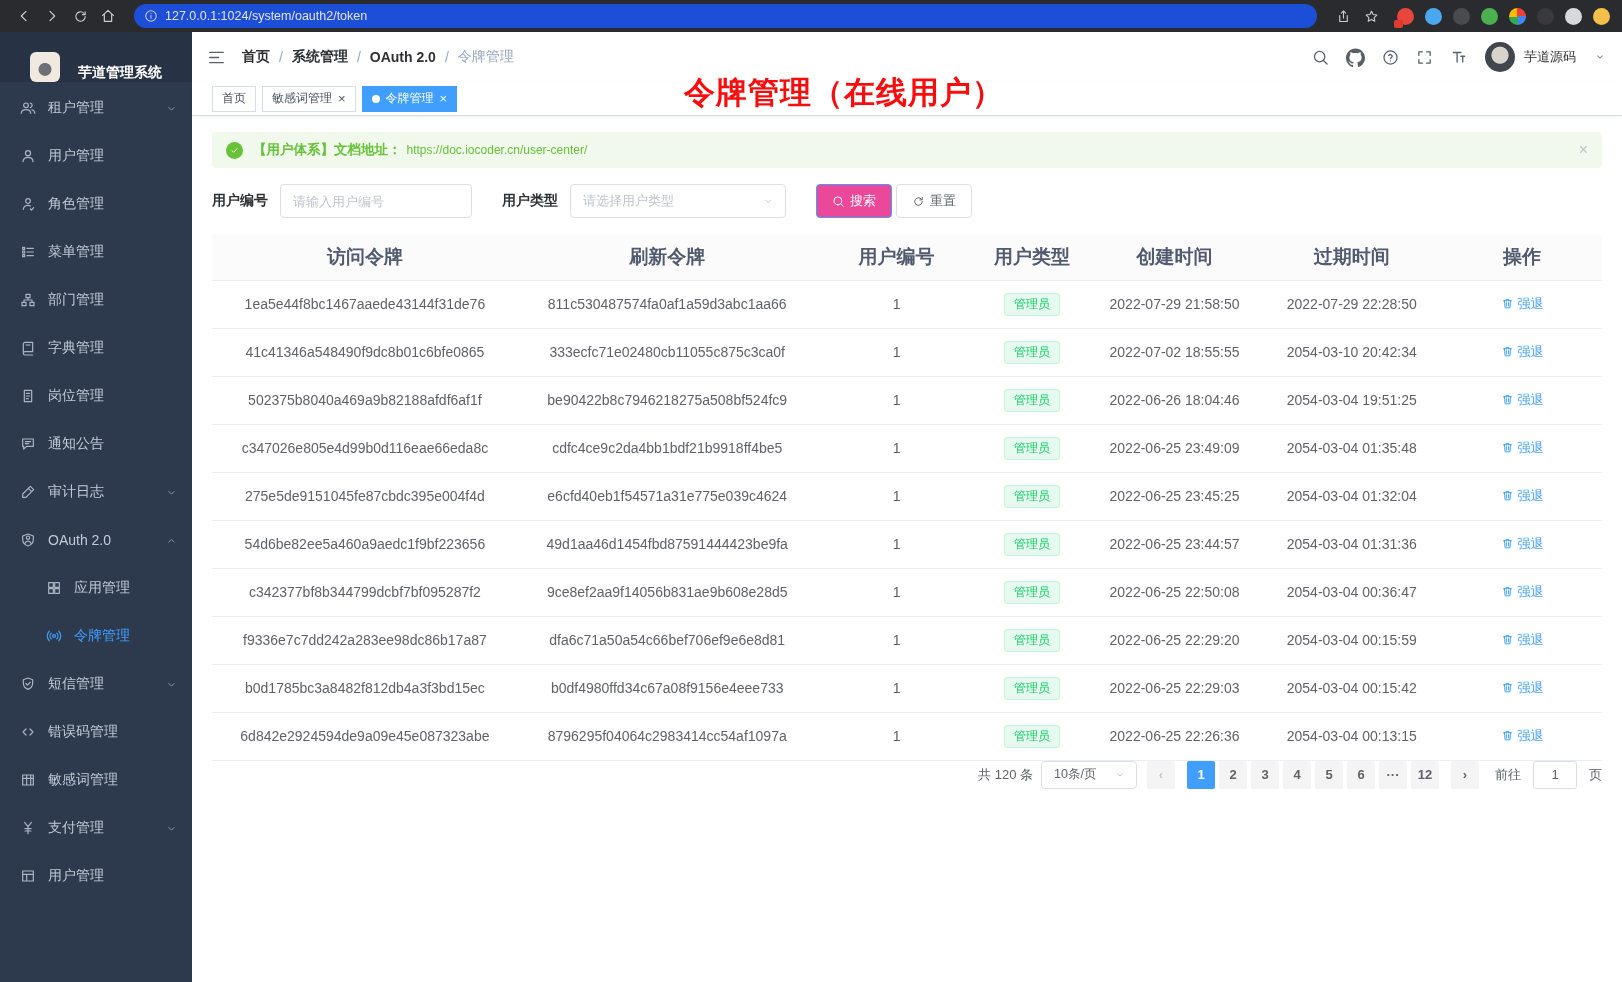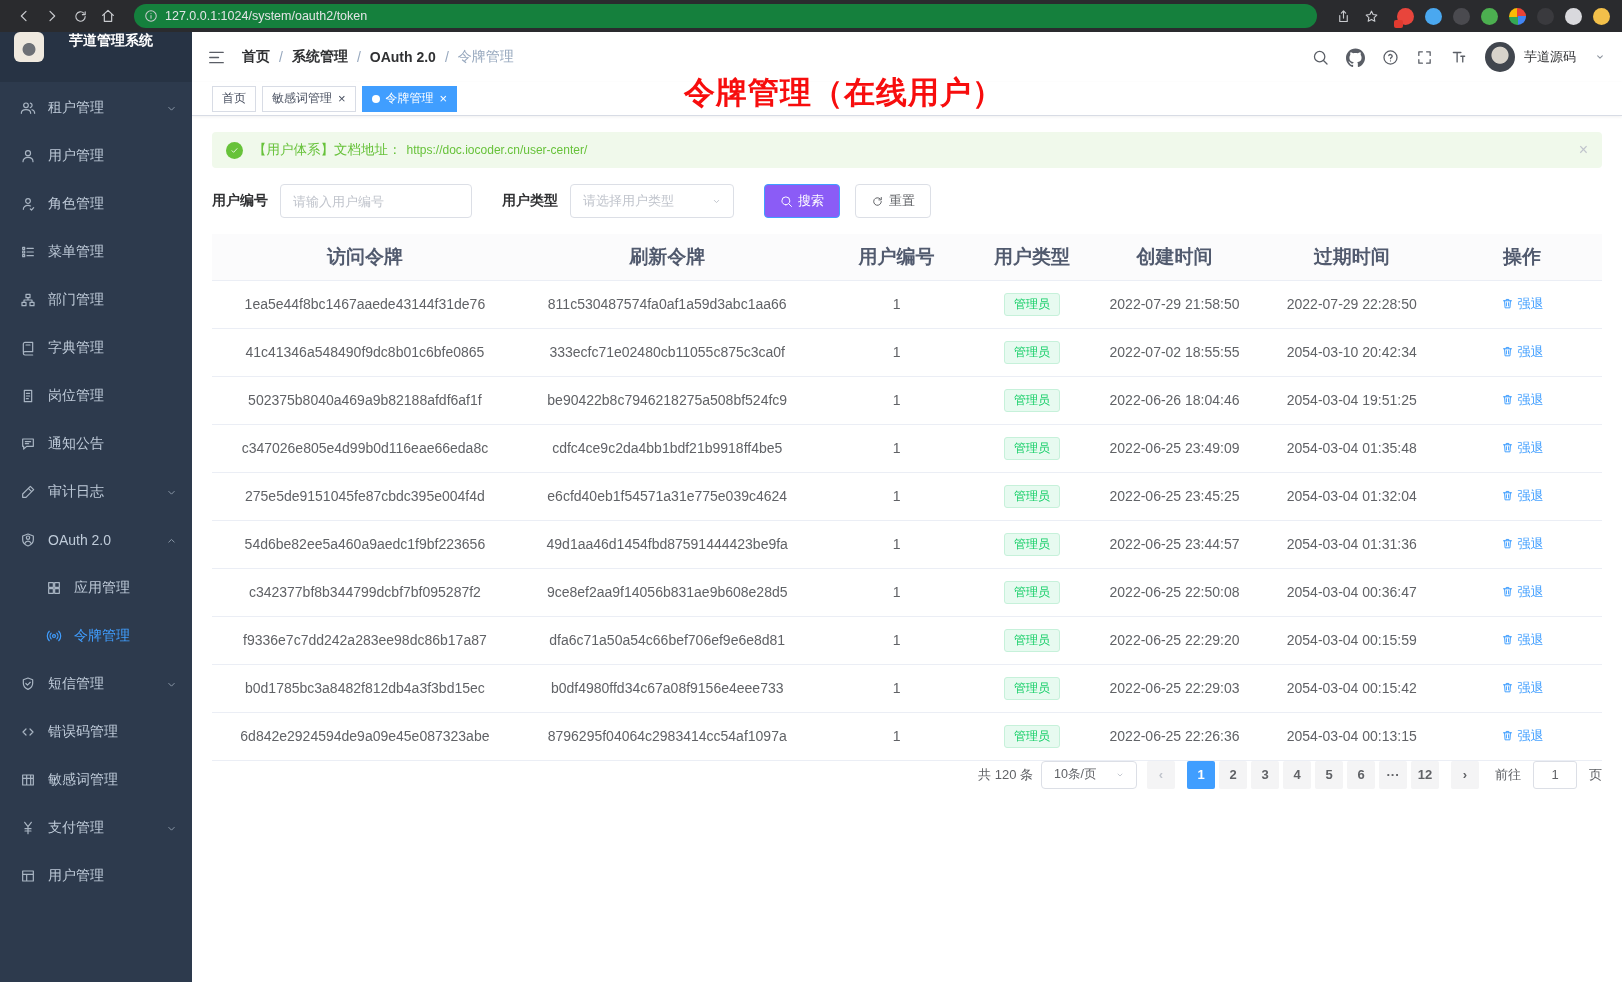--- a/index.html
+++ b/index.html
@@ -2,31 +2,31 @@
 <html><head>
 <meta charset="utf-8">
 <style>
   *{margin:0;padding:0;box-sizing:border-box}
   html,body{width:1622px;height:982px;overflow:hidden}
   body{font-family:"Liberation Sans","DejaVu Sans",sans-serif;position:relative;background:#fff}
 
   
   .browser-bar{height:32px;background:#2a2b2e;display:flex;align-items:center;padding:0 12px;gap:4px;color:#c9cbcf}
   .bicon{width:24px;height:22px;display:inline-flex;align-items:center;justify-content:center;color:#c9cbcf;flex-shrink:0}
-  .url-pill{flex:1;height:24px;background:#15803d;border-radius:12px;display:flex;align-items:center;padding:0 10px;gap:7px;margin:0 10px;min-width:0}
+  .url-pill{flex:1;height:24px;background:#1d4ed8;border-radius:12px;display:flex;align-items:center;padding:0 10px;gap:7px;margin:0 10px;min-width:0}
   .url-text{color:#e3e4e6;font-size:12.5px;white-space:nowrap;overflow:hidden}
   .ext-cluster{display:flex;align-items:center;gap:11px;margin-left:10px}
   .ext{width:17px;height:17px;border-radius:50%;position:relative;display:inline-block;flex-shrink:0}
   .ext.multi{background:conic-gradient(#ea4335 0 25%,#4285f4 0 50%,#34a853 0 75%,#fbbc05 0)}
   .ext-badge{position:absolute;width:9px;height:8px;background:#e03a2f;left:-3px;bottom:-3px;border-radius:2px}
 
   
   .app{display:flex;height:950px}
   .sidebar{width:192px;background:#2d3a4d;flex-shrink:0;overflow:hidden}
-  .logo-row{height:50px;background:#273344;display:flex;align-items:flex-start;padding:0 14px;gap:25px}
+  .logo-row{height:50px;background:#273344;display:flex;align-items:flex-end;padding:0 30px;gap:18px}
   .logo{width:30px;height:30px;border-radius:6px;background:radial-gradient(circle at 50% 58%,#6d7076 0 26%,#efe9df 30%);flex-shrink:0}
   .logo-title{color:#fff;font-size:14px;font-weight:bold;white-space:nowrap}
   .menu{padding-top:2px}
   .menu-item{height:48px;display:flex;align-items:center;padding:0 14px 0 20px;color:#bfcbd9;font-size:14px;cursor:pointer;white-space:nowrap}
   .menu-item .micon{width:16px;height:16px;margin-right:12px;display:inline-flex;align-items:center;justify-content:center;color:#a9b5c3;flex-shrink:0}
   .menu-item .chev{margin-left:auto;color:#8b98a8;display:inline-flex}
   .menu-item.sub{padding-left:46px}
   .menu-item.active{color:#409eff}
   .menu-item.active .micon{color:#409eff}
 
@@ -49,32 +49,32 @@
   .tags-bar{height:34px;border-bottom:1px solid #d8dce5;box-shadow:0 1px 3px rgba(0,0,0,.06);display:flex;align-items:center;padding:0 20px;gap:6px;background:#fff;flex-shrink:0}
   .tag-tab{height:26px;display:inline-flex;align-items:center;gap:6px;padding:0 9px;border:1px solid #d8dce5;background:#fff;color:#495060;font-size:12px;cursor:pointer}
   .tag-tab .dot{width:8px;height:8px;border-radius:50%;background:#fff}
   .tag-tab.active{background:#409eff;border-color:#409eff;color:#fff}
   .tag-close{font-size:13px;line-height:1;cursor:pointer}
 
   
   .content{flex:1;padding:16px 20px 0;position:relative}
   .alert{height:36px;background:#f0f9eb;border-radius:4px;display:flex;align-items:center;padding:0 14px;margin-bottom:16px}
   .alert-check{width:17px;height:17px;border-radius:50%;background:#67c23a;color:#fff;display:inline-flex;align-items:center;justify-content:center;margin-right:10px;flex-shrink:0}
-  .alert-text{color:#67c23a;font-size:13.5px;font-weight:400}
+  .alert-text{color:#67c23a;font-size:13.5px;font-weight:700}
   .alert-link{color:#67c23a;font-size:12px;text-decoration:none;margin-left:5px;cursor:pointer}
   .alert-close{margin-left:auto;color:#c0c4cc;font-size:16px;cursor:pointer}
 
   .filter-bar{display:flex;align-items:center;margin-bottom:16px}
   .filter-bar label{font-size:14px;font-weight:700;color:#303133;margin-right:12px;white-space:nowrap}
   .inp{width:192px;height:34px;border:1px solid #dcdfe6;border-radius:4px;padding:0 12px;font-size:13px;color:#606266;outline:none;margin-right:30px;font-family:inherit}
   .inp::placeholder{color:#c0c4cc}
-  .select{width:164px;height:34px;border:1px solid #dcdfe6;border-radius:4px;display:flex;align-items:center;padding:0 10px 0 12px;font-size:13px;color:#c0c4cc;background:#fff;cursor:pointer}
+  .select{width:216px;height:34px;border:1px solid #dcdfe6;border-radius:4px;display:flex;align-items:center;padding:0 10px 0 12px;font-size:13px;color:#c0c4cc;background:#fff;cursor:pointer}
   .select .sel-caret{margin-left:auto;color:#c0c4cc;display:inline-flex}
   .btn{height:34px;border-radius:4px;border:1px solid #dcdfe6;background:#fff;color:#606266;font-size:13px;display:inline-flex;align-items:center;gap:5px;padding:0 15px;cursor:pointer;font-family:inherit}
-  .btn.primary{background:#8b5cf6;border-color:#409eff;color:#fff;margin-left:30px;margin-right:15px}
+  .btn.primary{background:#ec4899;border-color:#409eff;color:#fff;margin-left:30px;margin-right:4px}
 
   table{width:100%;border-collapse:collapse;table-layout:fixed}
   th{height:46px;font-size:19px;color:#515a6e;font-weight:700;border-bottom:1px solid #ebeef5;background:#fbfbfc;text-align:center}
   td{height:48px;font-size:14px;color:#606266;border-bottom:1px solid #ebeef5;text-align:center;white-space:nowrap;overflow:hidden}
   .tag-success{display:inline-block;padding:2px 9px;font-size:12px;color:#13ce66;background:#e7faf0;border:1px solid #c6f1da;border-radius:3px}
   .action-link{color:#409eff;font-size:13px;display:inline-flex;align-items:center;gap:4px;cursor:pointer}
 
   .pagination{display:flex;align-items:center;justify-content:flex-end;font-size:13px;color:#606266;gap:8px}
   .select.small{width:96px;height:28px;color:#606266;font-size:12.5px}
   .pager{min-width:28px;height:28px;border:none;background:#f4f4f5;border-radius:2px;color:#606266;font-size:13px;margin:0 2px;cursor:pointer;display:inline-flex;align-items:center;justify-content:center;padding:0 6px;font-family:inherit;font-weight:600}

